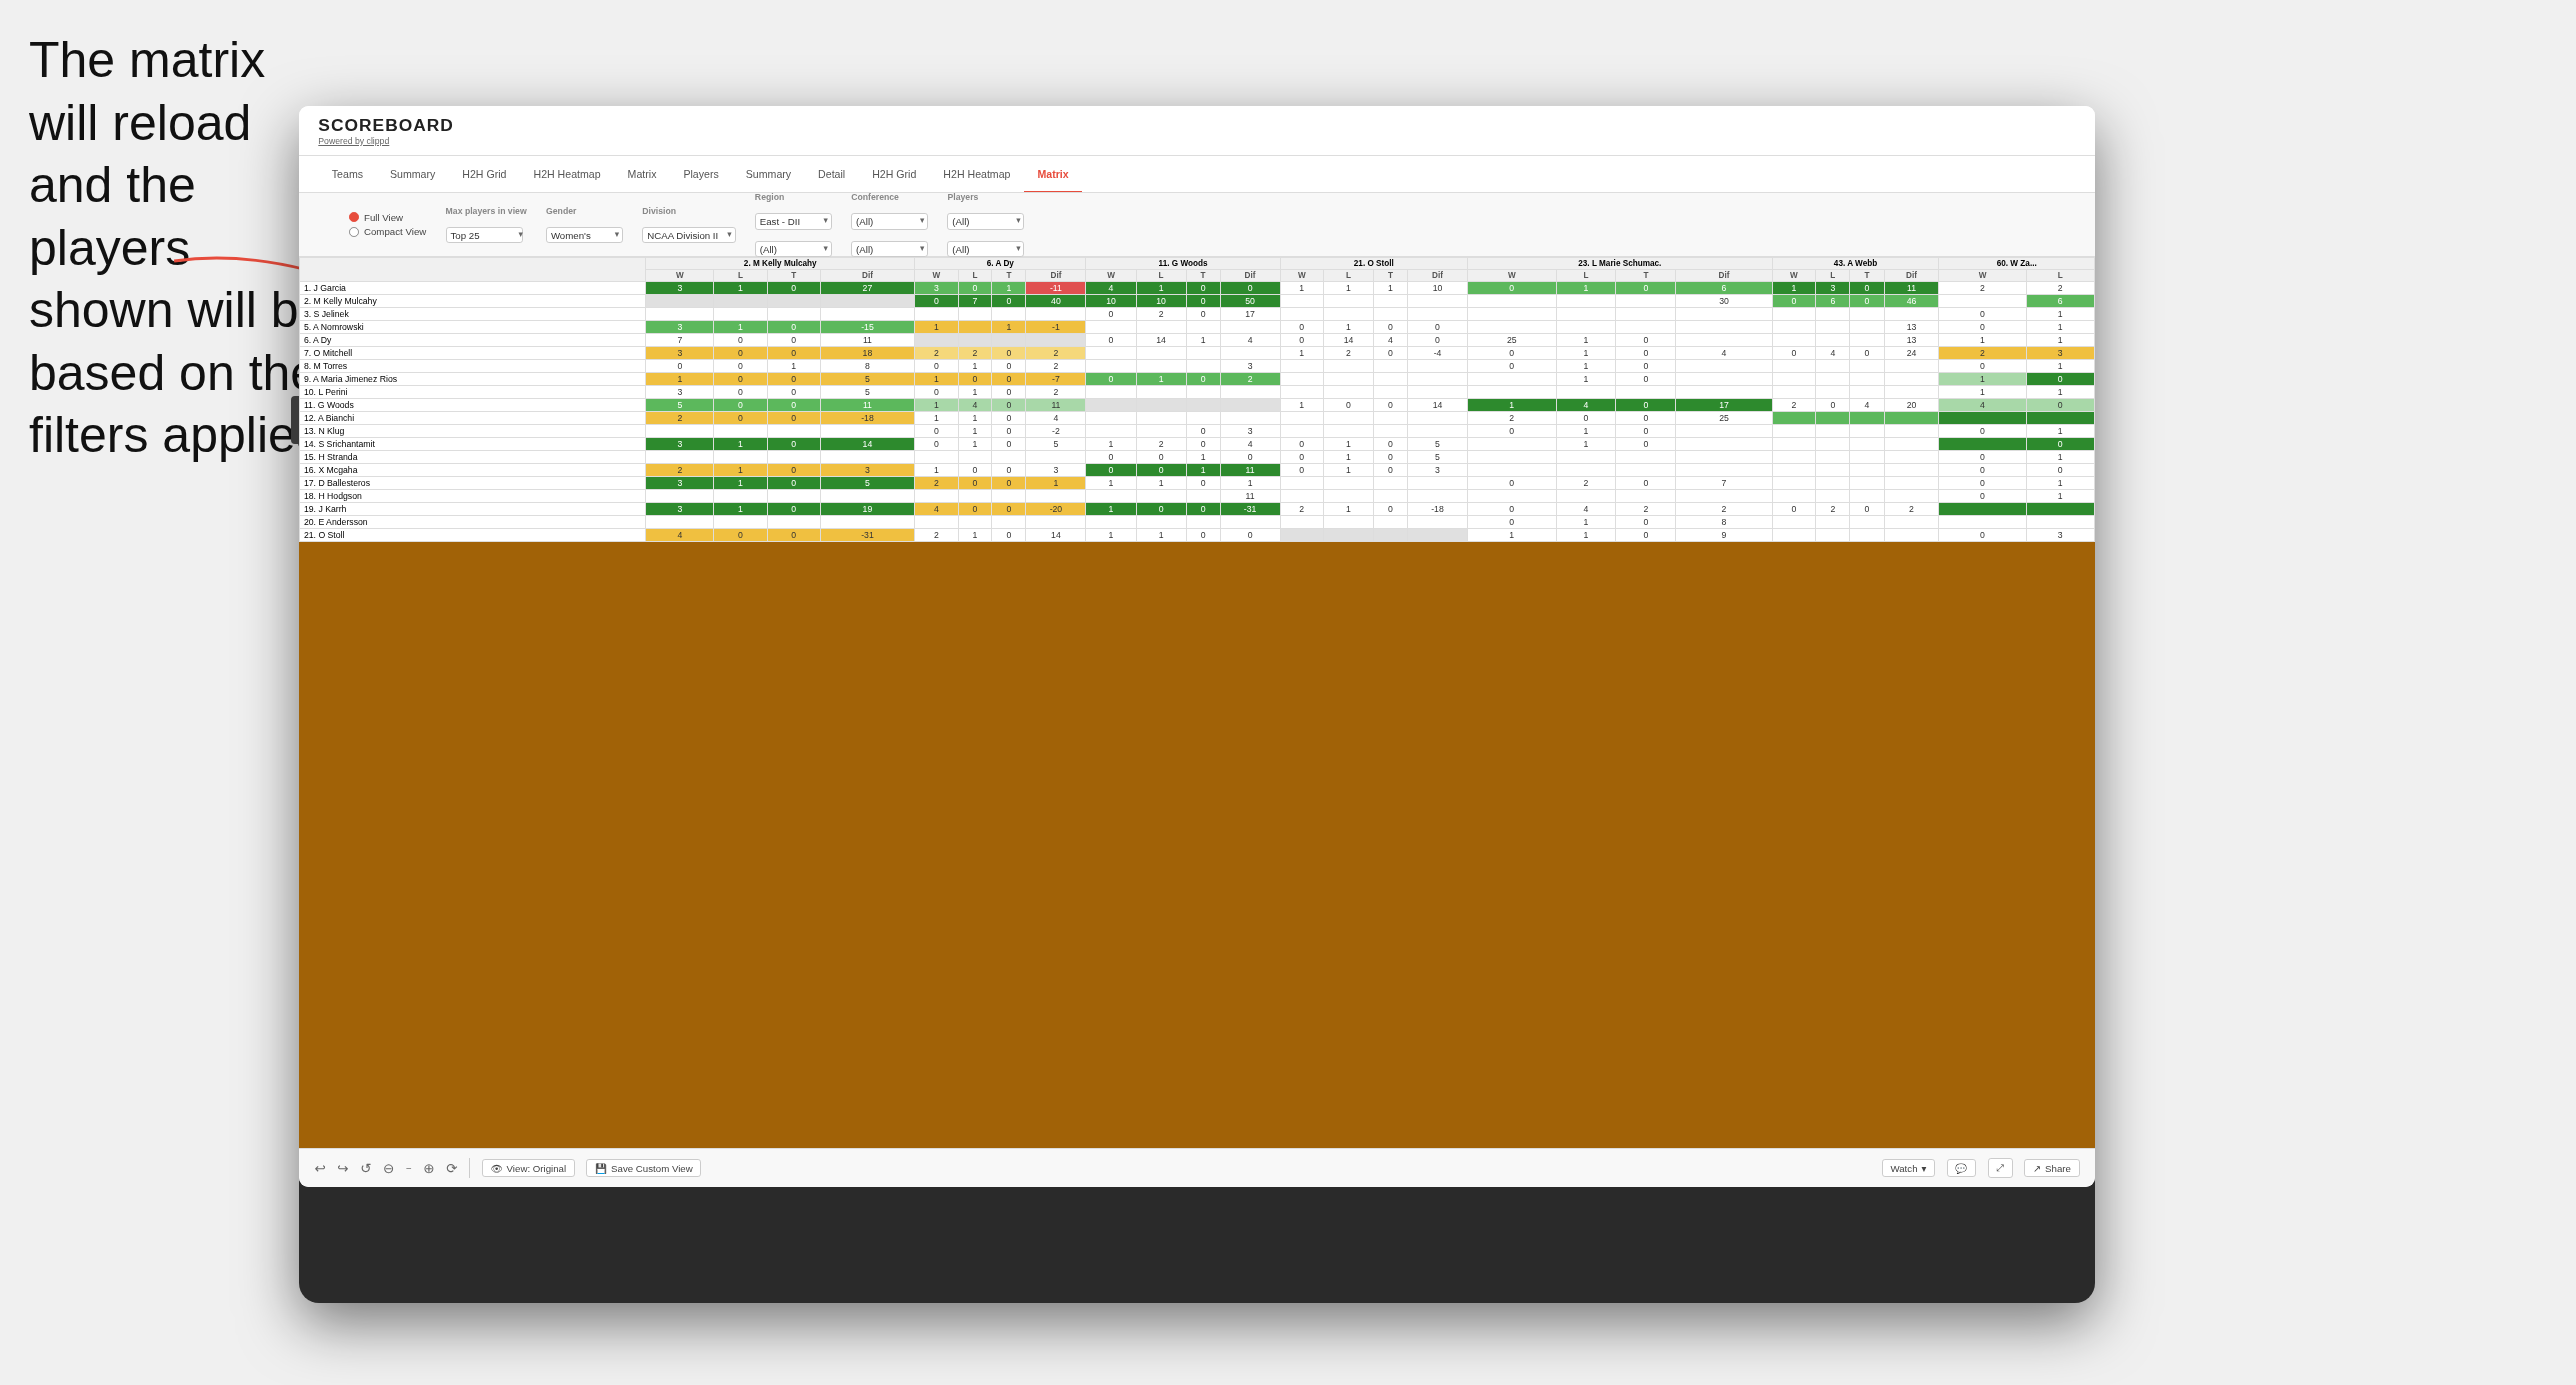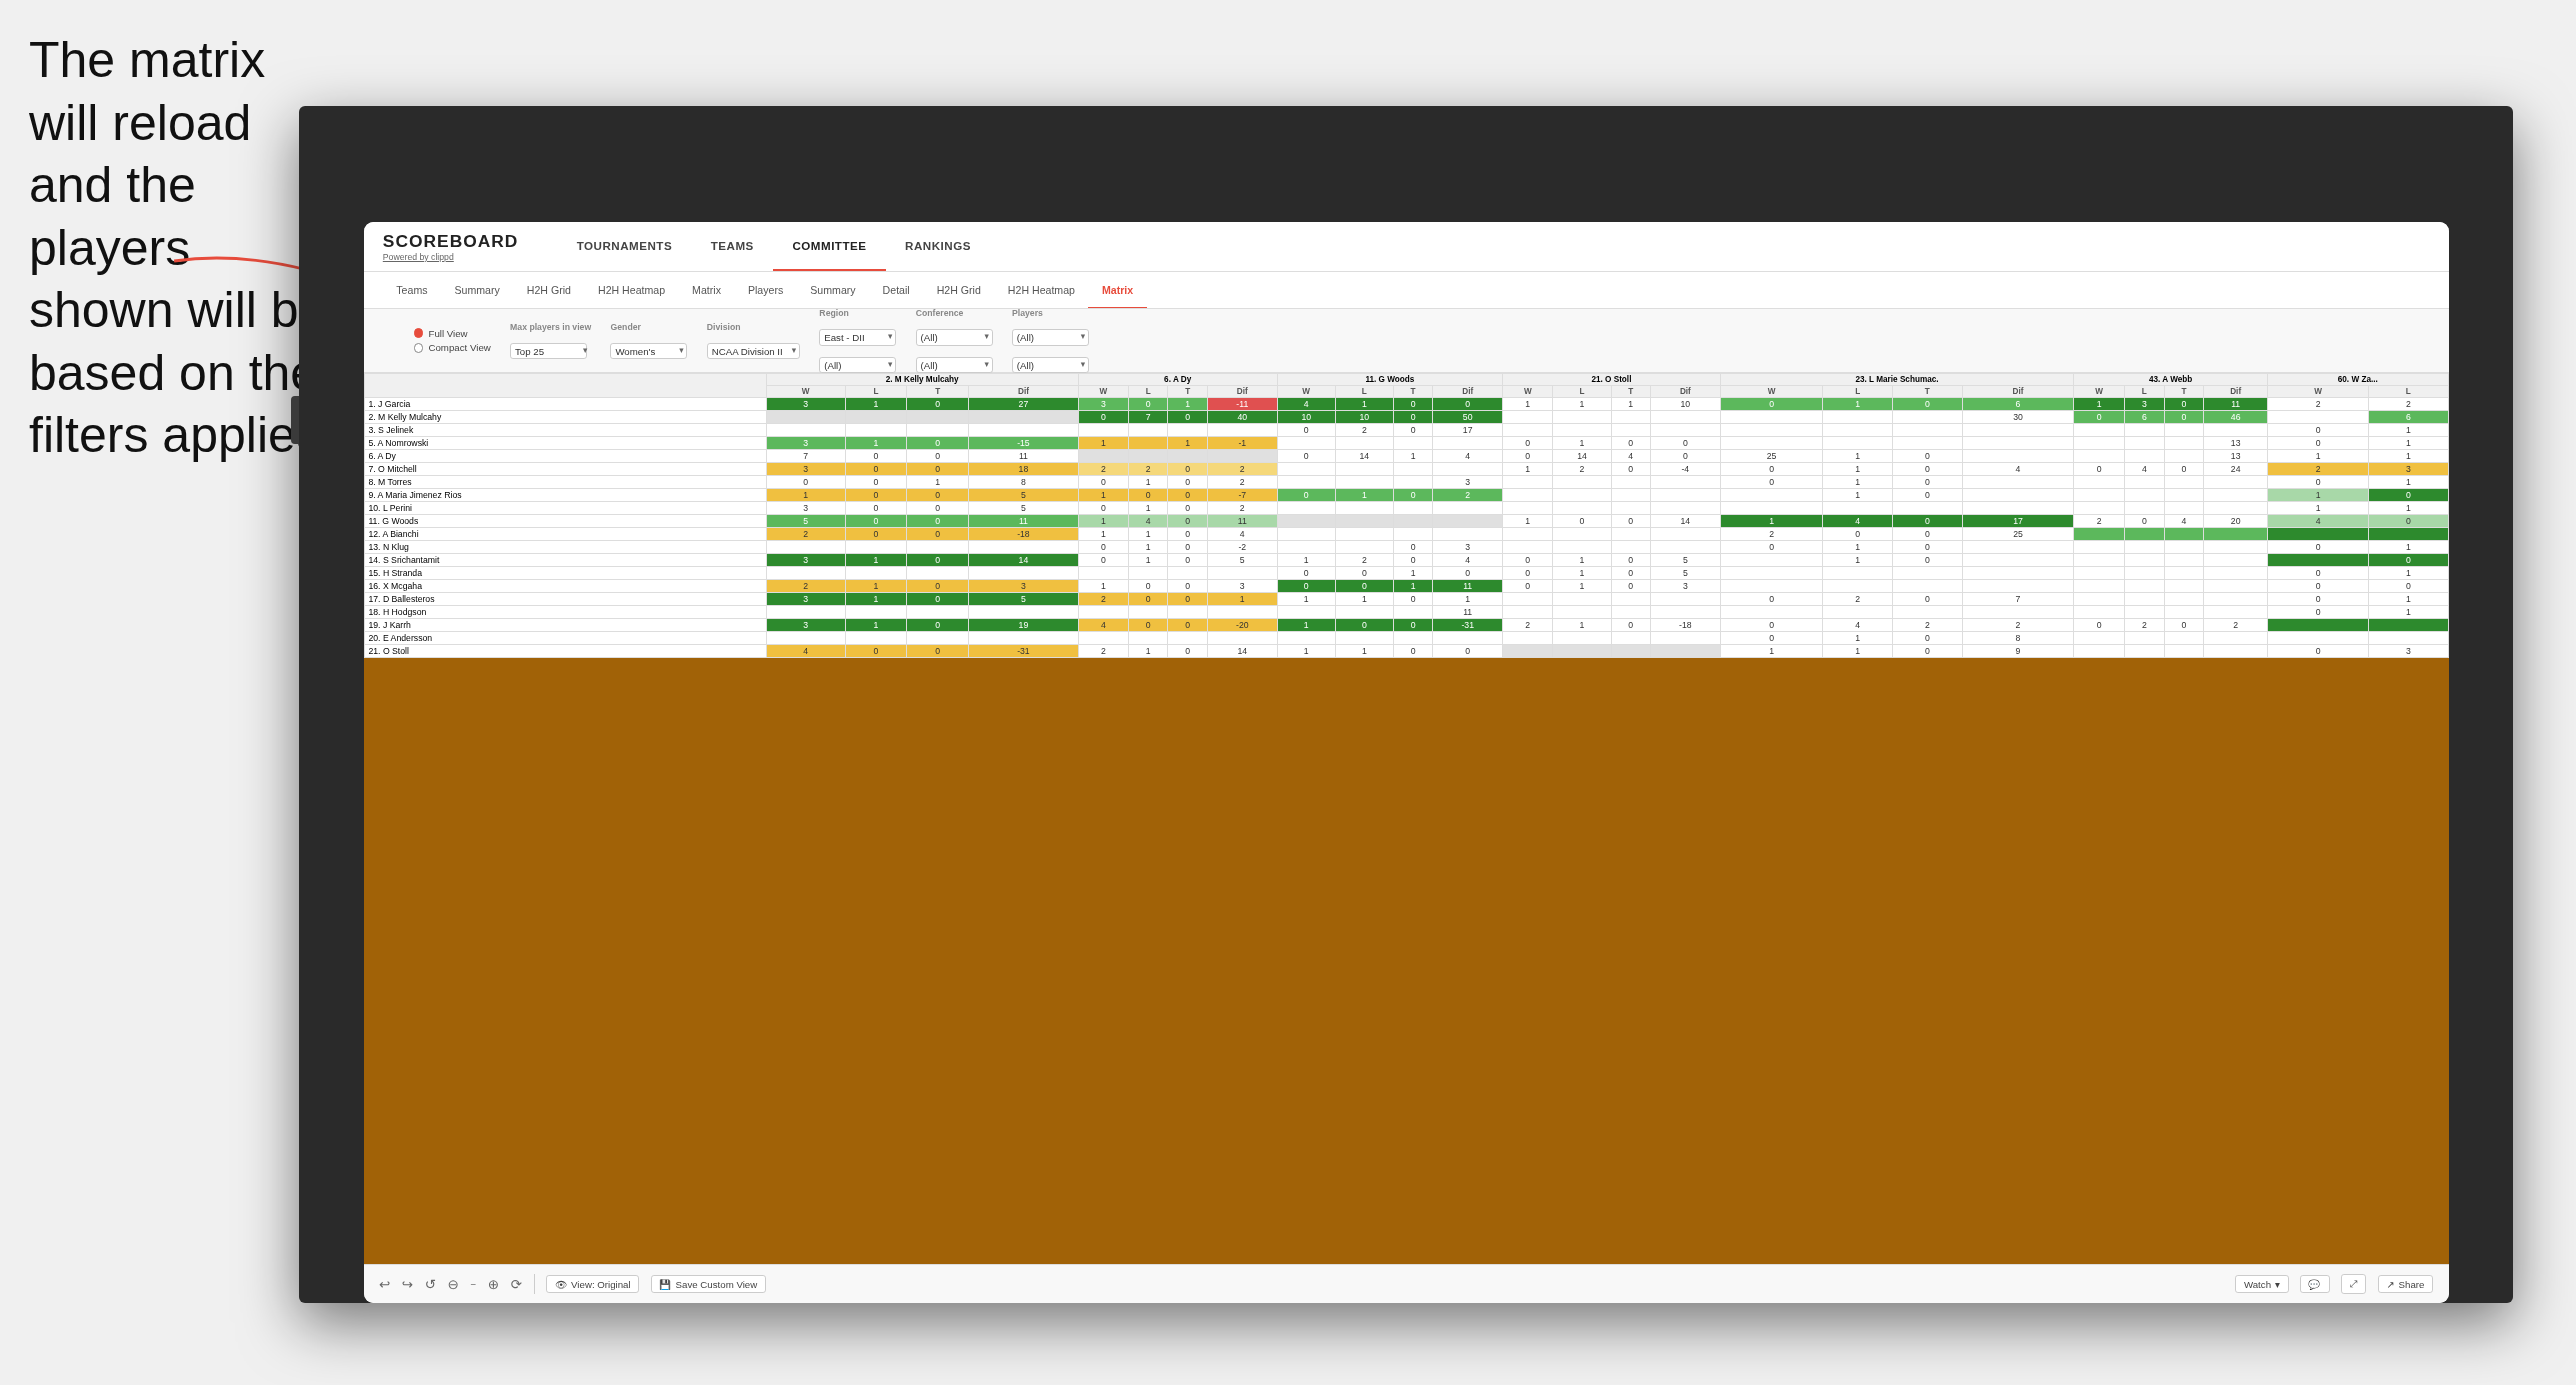--- a/index.html
+++ b/index.html
@@ -22,27 +22,27 @@
       line-height: 1.25;
       color: #111;
       width: 309px;
     }
 
     
     .tablet {
       position: absolute;
       top: 106px;
       left: 299px;
-      width: 2214px;
+      width: 1796px;
       height: 1197px;
       background: #2a2a2a;
-      border-radius: 6px;
+      border-radius: 20px;
       box-shadow: 0 19.3px 58px rgba(0,0,0,0.5);
       display: flex;
-      align-items: flex-end;
+      align-items: flex-start;
       justify-content: center;
     }
 
     .tablet-screen {
       width: 2085px;
       height: 1081px;
       background: #fff;
       border-radius: 9.7px;
       overflow: hidden;
       display: flex;
@@ -345,26 +345,20 @@
 
 <div class="tablet">
   <div class="tablet-side-btn"></div>
 
   <div class="tablet-screen">
 
     <div class="top-nav">
       <div class="logo-area">
         <span class="logo-title">SCOREBOARD</span>
         <span class="logo-subtitle">Powered by clippd</span>
-      </div>
-      <div class="nav-items">
-        <div class="nav-item">TOURNAMENTS</div>
-        <div class="nav-item">TEAMS</div>
-        <div class="nav-item active">COMMITTEE</div>
-        <div class="nav-item">RANKINGS</div>
       </div>
     </div>
 
     <div class="sub-nav">
       <div class="sub-nav-item">Teams</div>
       <div class="sub-nav-item">Summary</div>
       <div class="sub-nav-item">H2H Grid</div>
       <div class="sub-nav-item">H2H Heatmap</div>
       <div class="sub-nav-item">Matrix</div>
       <div class="sub-nav-item">Players</div>

